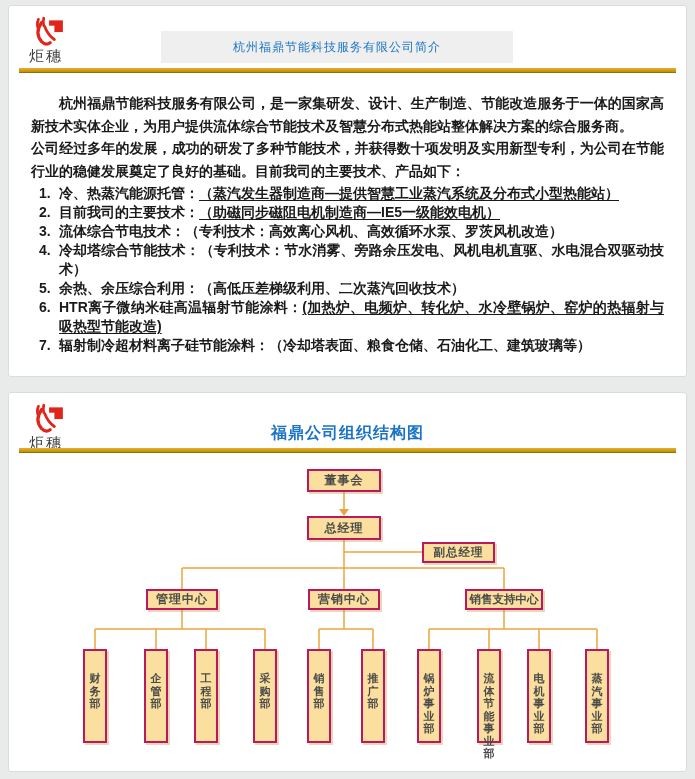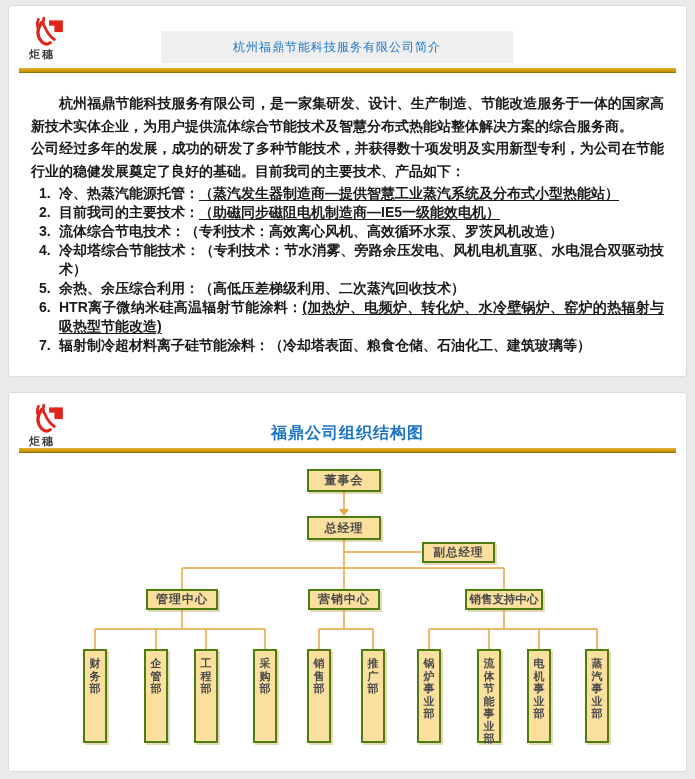--- a/index.html
+++ b/index.html
@@ -12,21 +12,21 @@
   .card{
     position:absolute;left:8px;width:679px;background:#fff;
     border:1px solid #dcdcdc;border-radius:3px;box-sizing:border-box;
   }
   #card-intro{top:5px;height:372px;}
   #card-org{top:392px;height:380px;}
 
   
   .logo{position:absolute;left:20px;top:10px;width:60px;}
   .logo svg{display:block;margin-left:2px;}
-  .brand{font-size:11px;font-weight:700;color:#3c3c3c;letter-spacing:2px;margin-top:1px;}
+  .brand{font-size:15px;font-weight:400;color:#3c3c3c;letter-spacing:2px;margin-top:1px;}
 
   
   .title-block{
     position:absolute;left:152px;top:25px;width:352px;height:32px;
     background:#efefef;display:flex;align-items:center;justify-content:center;
   }
   .doc-title{font-size:12px;font-weight:400;color:#1a73c4;letter-spacing:1px;}
   .org-title{
     position:absolute;left:0;top:30px;width:100%;text-align:center;
     font-size:16px;font-weight:700;color:#1a73c4;letter-spacing:1px;
@@ -51,30 +51,30 @@
   .li{display:flex;line-height:19px;}
   .li .num{width:20px;flex:0 0 20px;}
   .li .txt{flex:1;}
   .u{text-decoration:underline;text-decoration-thickness:1px;text-underline-offset:2px;}
 
   
   .chart{position:absolute;left:0;top:0;width:679px;height:380px;}
   .chart svg.wires{position:absolute;left:0;top:0;}
   .obox{
     position:absolute;box-sizing:border-box;
-    background:#fbdf9e;border:2px solid #4d7c0f;
+    background:#fbdf9e;border:2px solid #be185d;
     box-shadow:2px 2px 0 rgba(176,125,30,.30);
     color:#4a4a4a;font-weight:700;
     display:flex;align-items:center;justify-content:center;
     font-size:12px;letter-spacing:1px;
   }
   .vbox{
     width:24px;height:94px;top:256px;
     align-items:flex-start;justify-content:center;
-    font-size:11px;line-height:12.5px;padding-top:6px;
+    font-size:11px;line-height:12.5px;padding-top:21px;
     word-break:break-all;text-align:center;letter-spacing:0;
   }
   
   .n-board{left:298px;top:76px;width:74px;height:23px;}
   .n-gm{left:298px;top:123px;width:74px;height:24px;}
   .n-dgm{left:413px;top:149px;width:73px;height:21px;font-size:11.5px;}
   .n-c1{left:137px;top:196px;width:72px;height:21px;}
   .n-c2{left:299px;top:196px;width:72px;height:21px;}
   .n-c3{left:456px;top:196px;width:78px;height:21px;font-size:11.5px;letter-spacing:0;}
   

